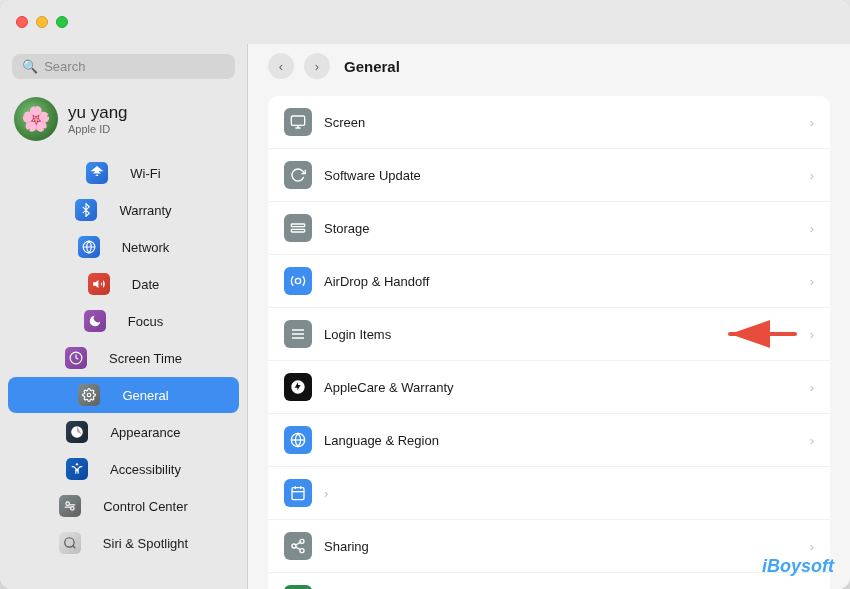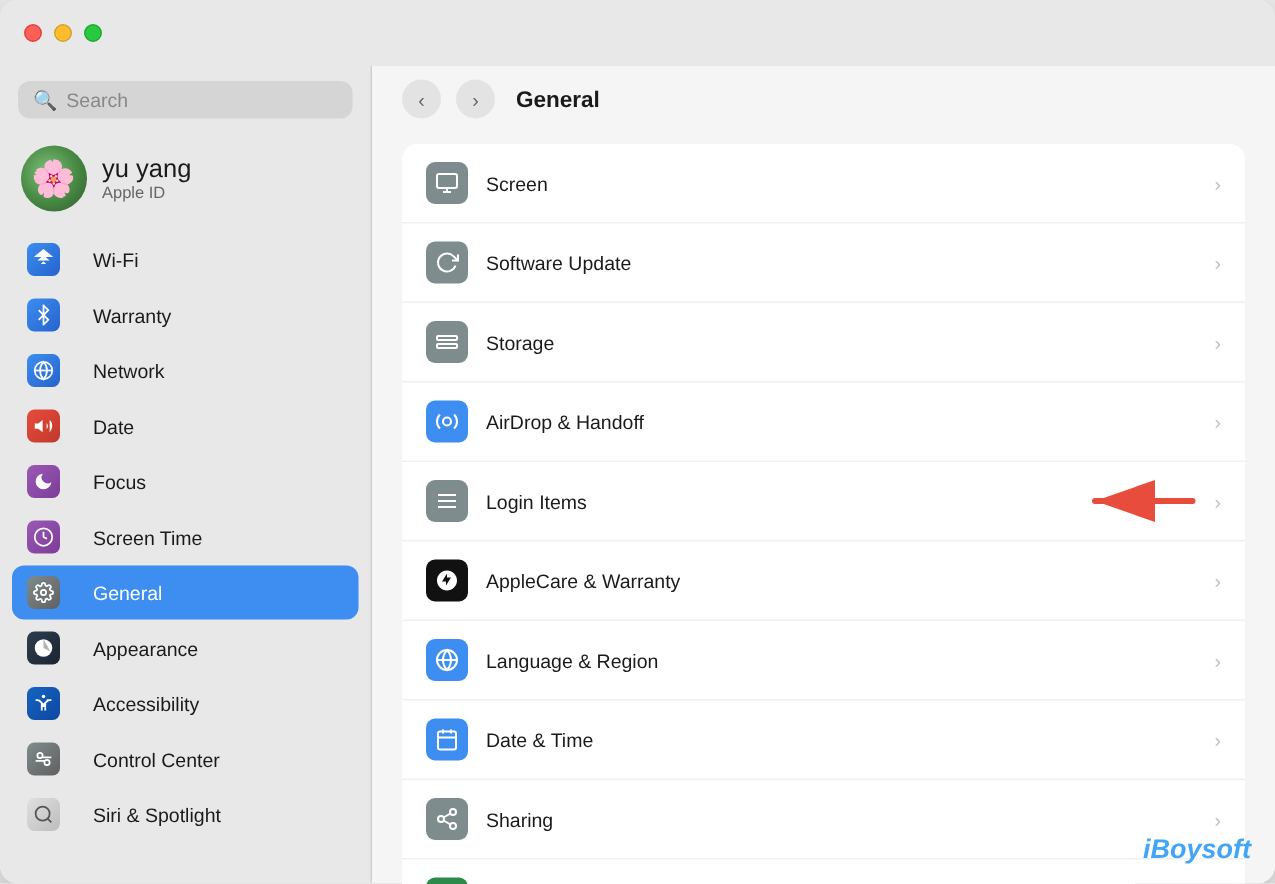--- a/index.html
+++ b/index.html
@@ -133,20 +133,21 @@
     }
 
     .sidebar-item {
       display: flex;
       align-items: center;
       gap: 22px;
       padding: 7px 10px;
       border-radius: 8px;
       cursor: pointer;
       margin-bottom: 1px;
+      justify-content: center;
     }
 
     .sidebar-item.active {
       background: #3d8ef0;
     }
 
     .sidebar-item.active .item-label {
       color: white;
     }
 
@@ -531,21 +532,20 @@
             </div>
             <div class="settings-row">
               <div class="row-icon" style="background: rgb(61, 142, 240);">
                 <svg width="16" height="16" viewBox="0 0 24 24" fill="none" stroke="white" stroke-width="2">
                   <rect x="3" y="4" width="18" height="18" rx="2"></rect>
                   <line x1="16" y1="2" x2="16" y2="6"></line>
                   <line x1="8" y1="2" x2="8" y2="6"></line>
                   <line x1="3" y1="10" x2="21" y2="10"></line>
                 </svg>
               </div>
-              <span class="row-label">Date &amp; Time</span>
               <span class="row-chevron">›</span>
             </div>
             <div class="settings-row">
               <div class="row-icon" style="background: rgb(127, 140, 141);">
                 <svg width="16" height="16" viewBox="0 0 24 24" fill="none" stroke="white" stroke-width="2">
                   <circle cx="18" cy="5" r="3"></circle>
                   <circle cx="6" cy="12" r="3"></circle>
                   <circle cx="18" cy="19" r="3"></circle>
                   <line x1="8.59" y1="13.51" x2="15.42" y2="17.49"></line>
                   <line x1="15.41" y1="6.51" x2="8.59" y2="10.49"></line>

